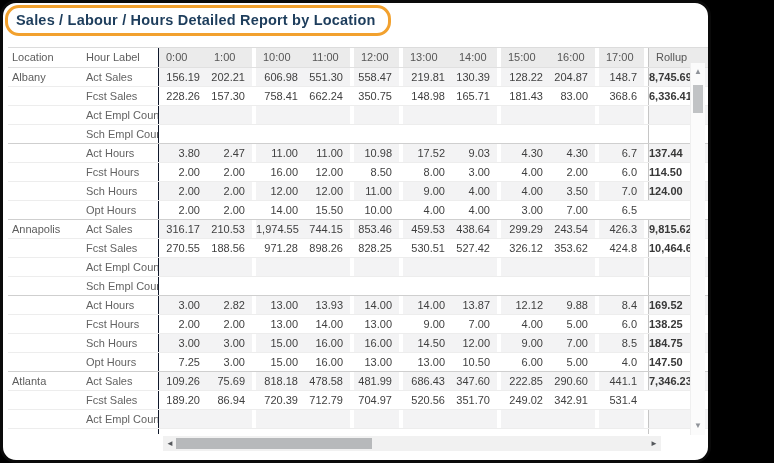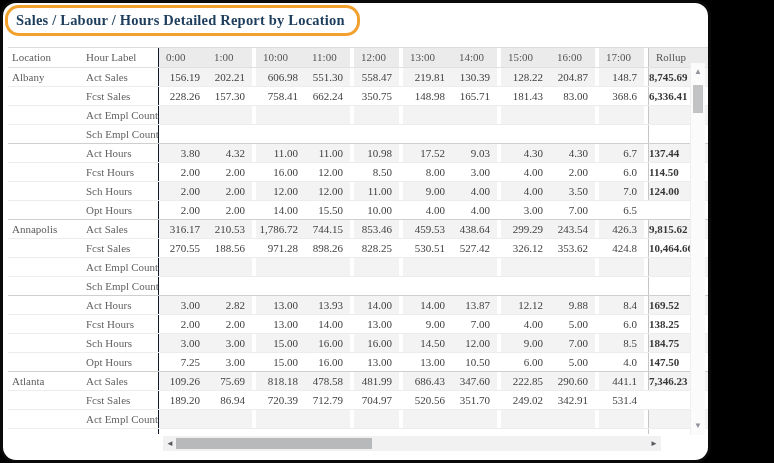--- a/index.html
+++ b/index.html
@@ -1,20 +1,20 @@
 <!DOCTYPE html>
 <html><head>
 <meta charset="utf-8">
 <style>
   html,body{margin:0;padding:0;background:#000;}
   *{box-sizing:border-box;}
   .frame{
     position:relative;width:711px;height:463px;background:#fff;
     border:3px solid #0a0a0a;border-radius:16px;overflow:hidden;
-    font-family:Liberation Serif, serif;color:#444;
+    font-family:Liberation Sans, sans-serif;color:#444;
   }
   
   .title-wrap{position:absolute;left:2px;top:2px;height:36px;}
   .title-box{
     display:inline-block;border:3px solid #F2A12E;border-radius:14px;
     padding:3px 12px 4px 8px;background:#fff;
   }
   .title-text{font-size:14.5px;font-weight:bold;color:#1d3d5c;letter-spacing:.2px;}
   
   .table{
@@ -140,21 +140,21 @@
         <div class="c c-hr gend"></div>
         <div class="c c-hr"></div>
         <div class="c c-hr gend"></div>
         <div class="c c-hr gend"></div>
         <div class="c c-roll"></div>
       </div>
       <div class="trow stripe">
         <div class="c c-loc"></div>
         <div class="c c-lab">Act Hours</div>
         <div class="c c-hr first">3.80</div>
-        <div class="c c-hr gend">4.32</div>
+        <div class="c c-hr gend">2.47</div>
         <div class="c c-hr">11.00</div>
         <div class="c c-hr gend">11.00</div>
         <div class="c c-hr gend">10.98</div>
         <div class="c c-hr">17.52</div>
         <div class="c c-hr gend">9.03</div>
         <div class="c c-hr">4.30</div>
         <div class="c c-hr gend">4.30</div>
         <div class="c c-hr gend">6.7</div>
         <div class="c c-roll">137.44</div>
       </div>
@@ -200,21 +200,21 @@
         <div class="c c-hr gend">4.00</div>
         <div class="c c-hr">3.00</div>
         <div class="c c-hr gend">7.00</div>
         <div class="c c-hr gend">6.5</div>
       </div>
       <div class="trow stripe">
         <div class="c c-loc">Annapolis</div>
         <div class="c c-lab">Act Sales</div>
         <div class="c c-hr first">316.17</div>
         <div class="c c-hr gend">210.53</div>
-        <div class="c c-hr">1,786.72</div>
+        <div class="c c-hr">1,974.55</div>
         <div class="c c-hr gend">744.15</div>
         <div class="c c-hr gend">853.46</div>
         <div class="c c-hr">459.53</div>
         <div class="c c-hr gend">438.64</div>
         <div class="c c-hr">299.29</div>
         <div class="c c-hr gend">243.54</div>
         <div class="c c-hr gend">426.3</div>
         <div class="c c-roll">9,815.62</div>
       </div>
       <div class="trow">

